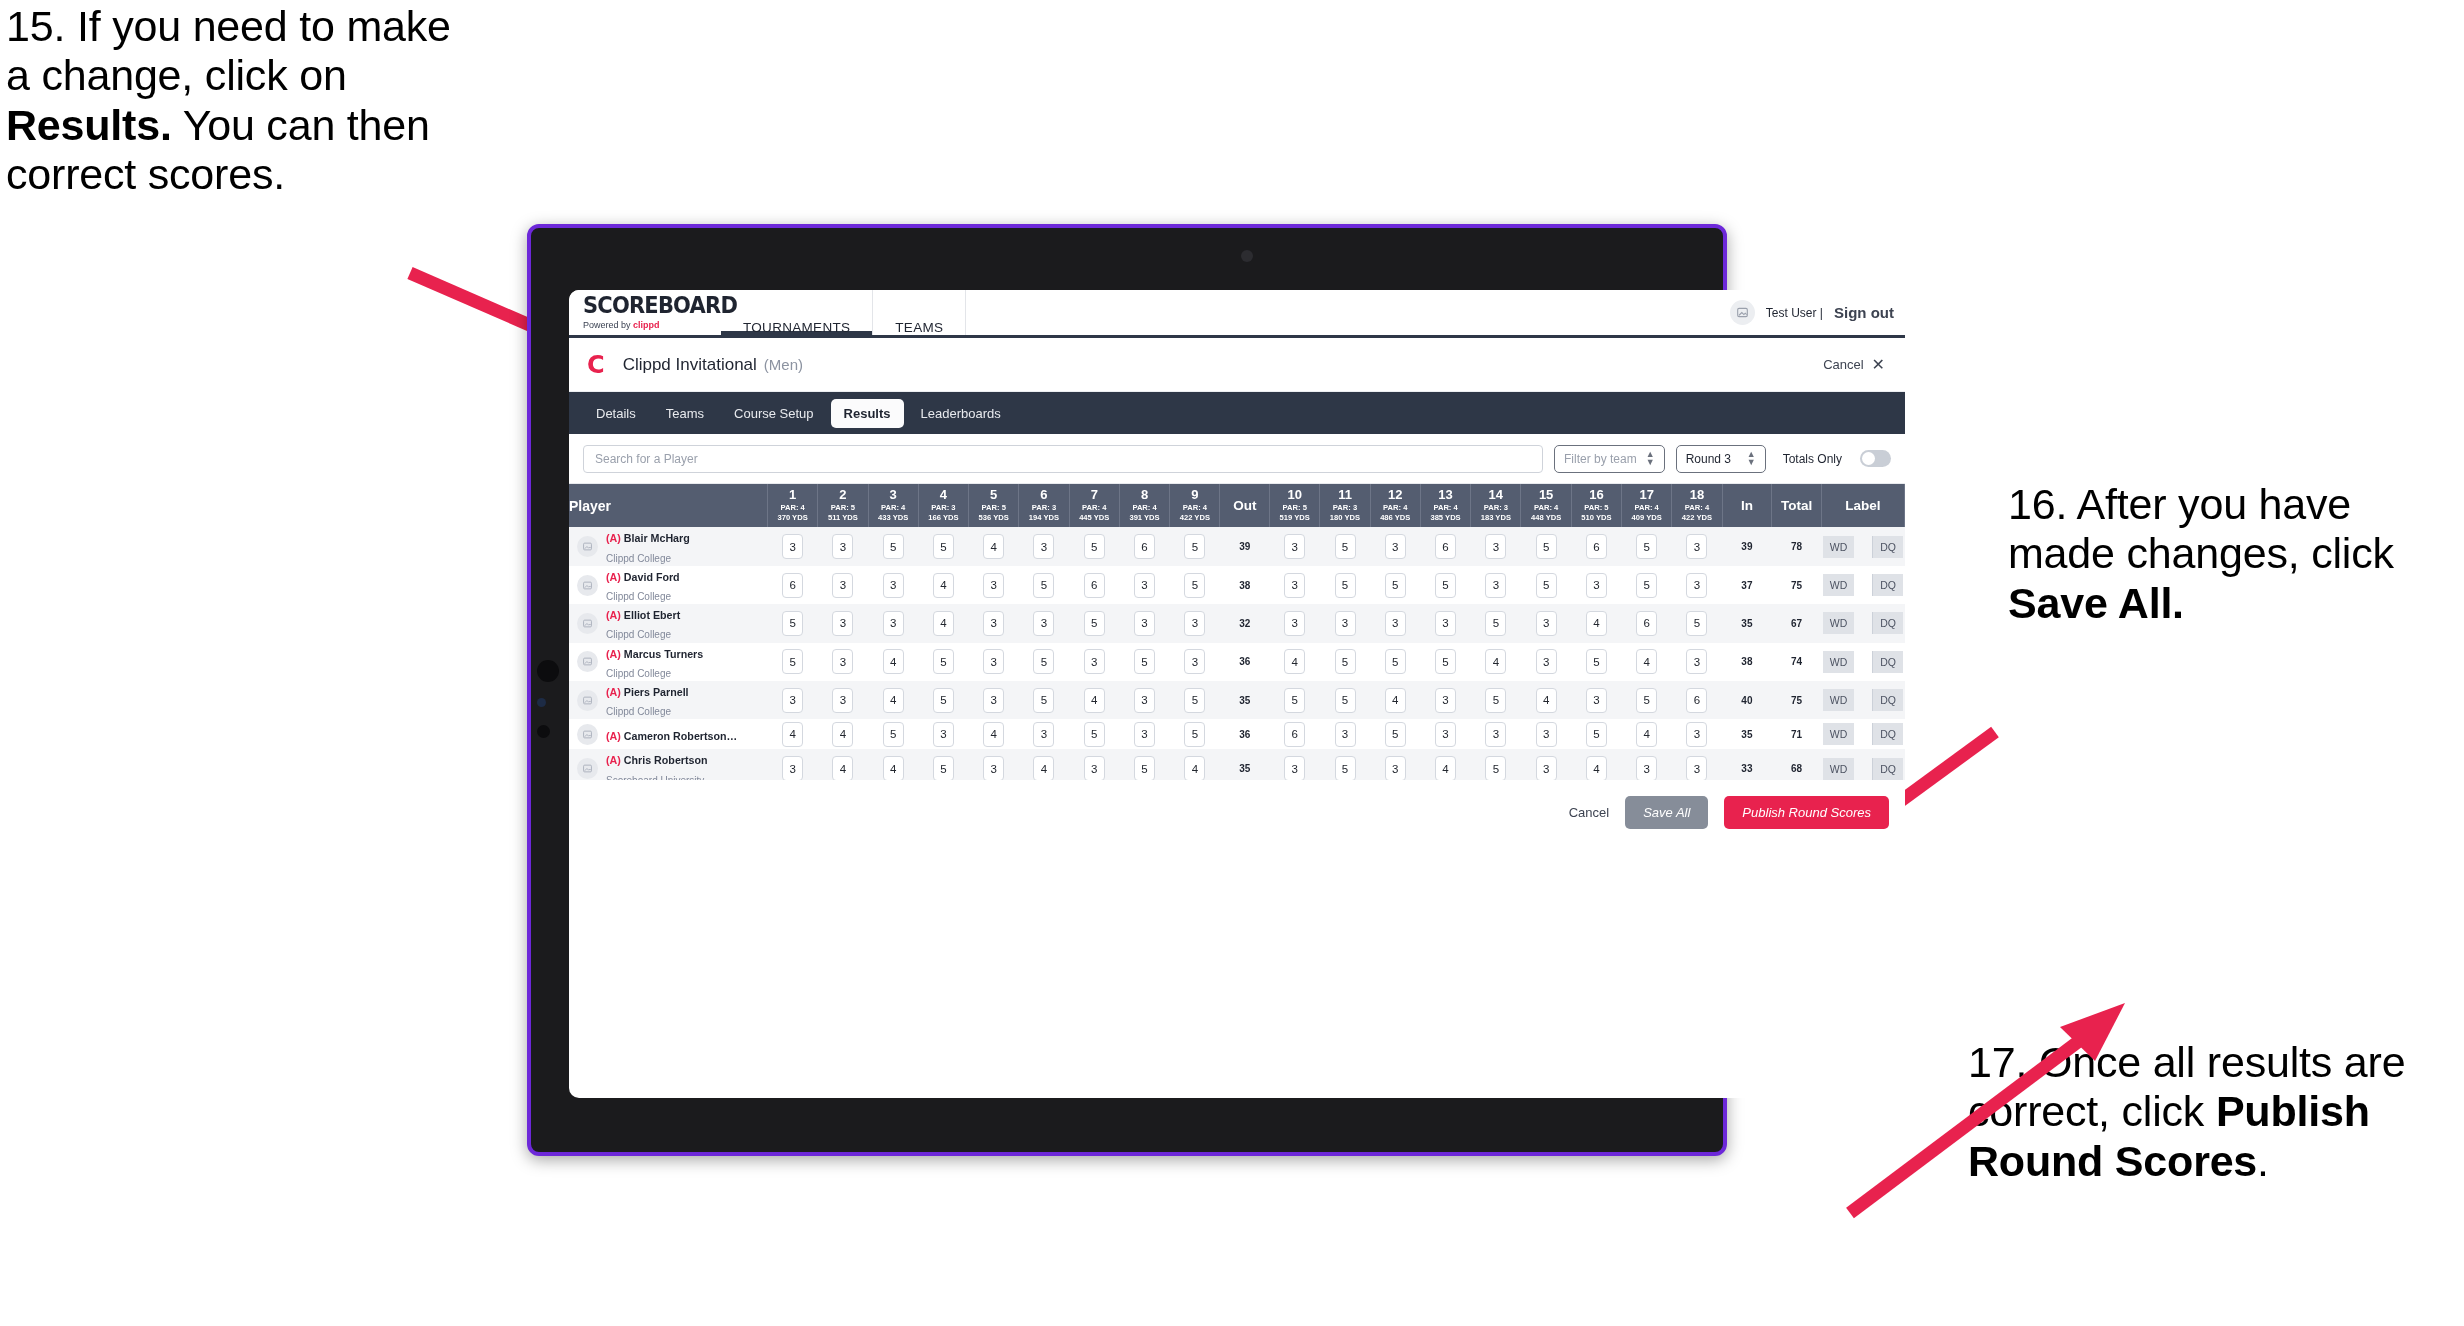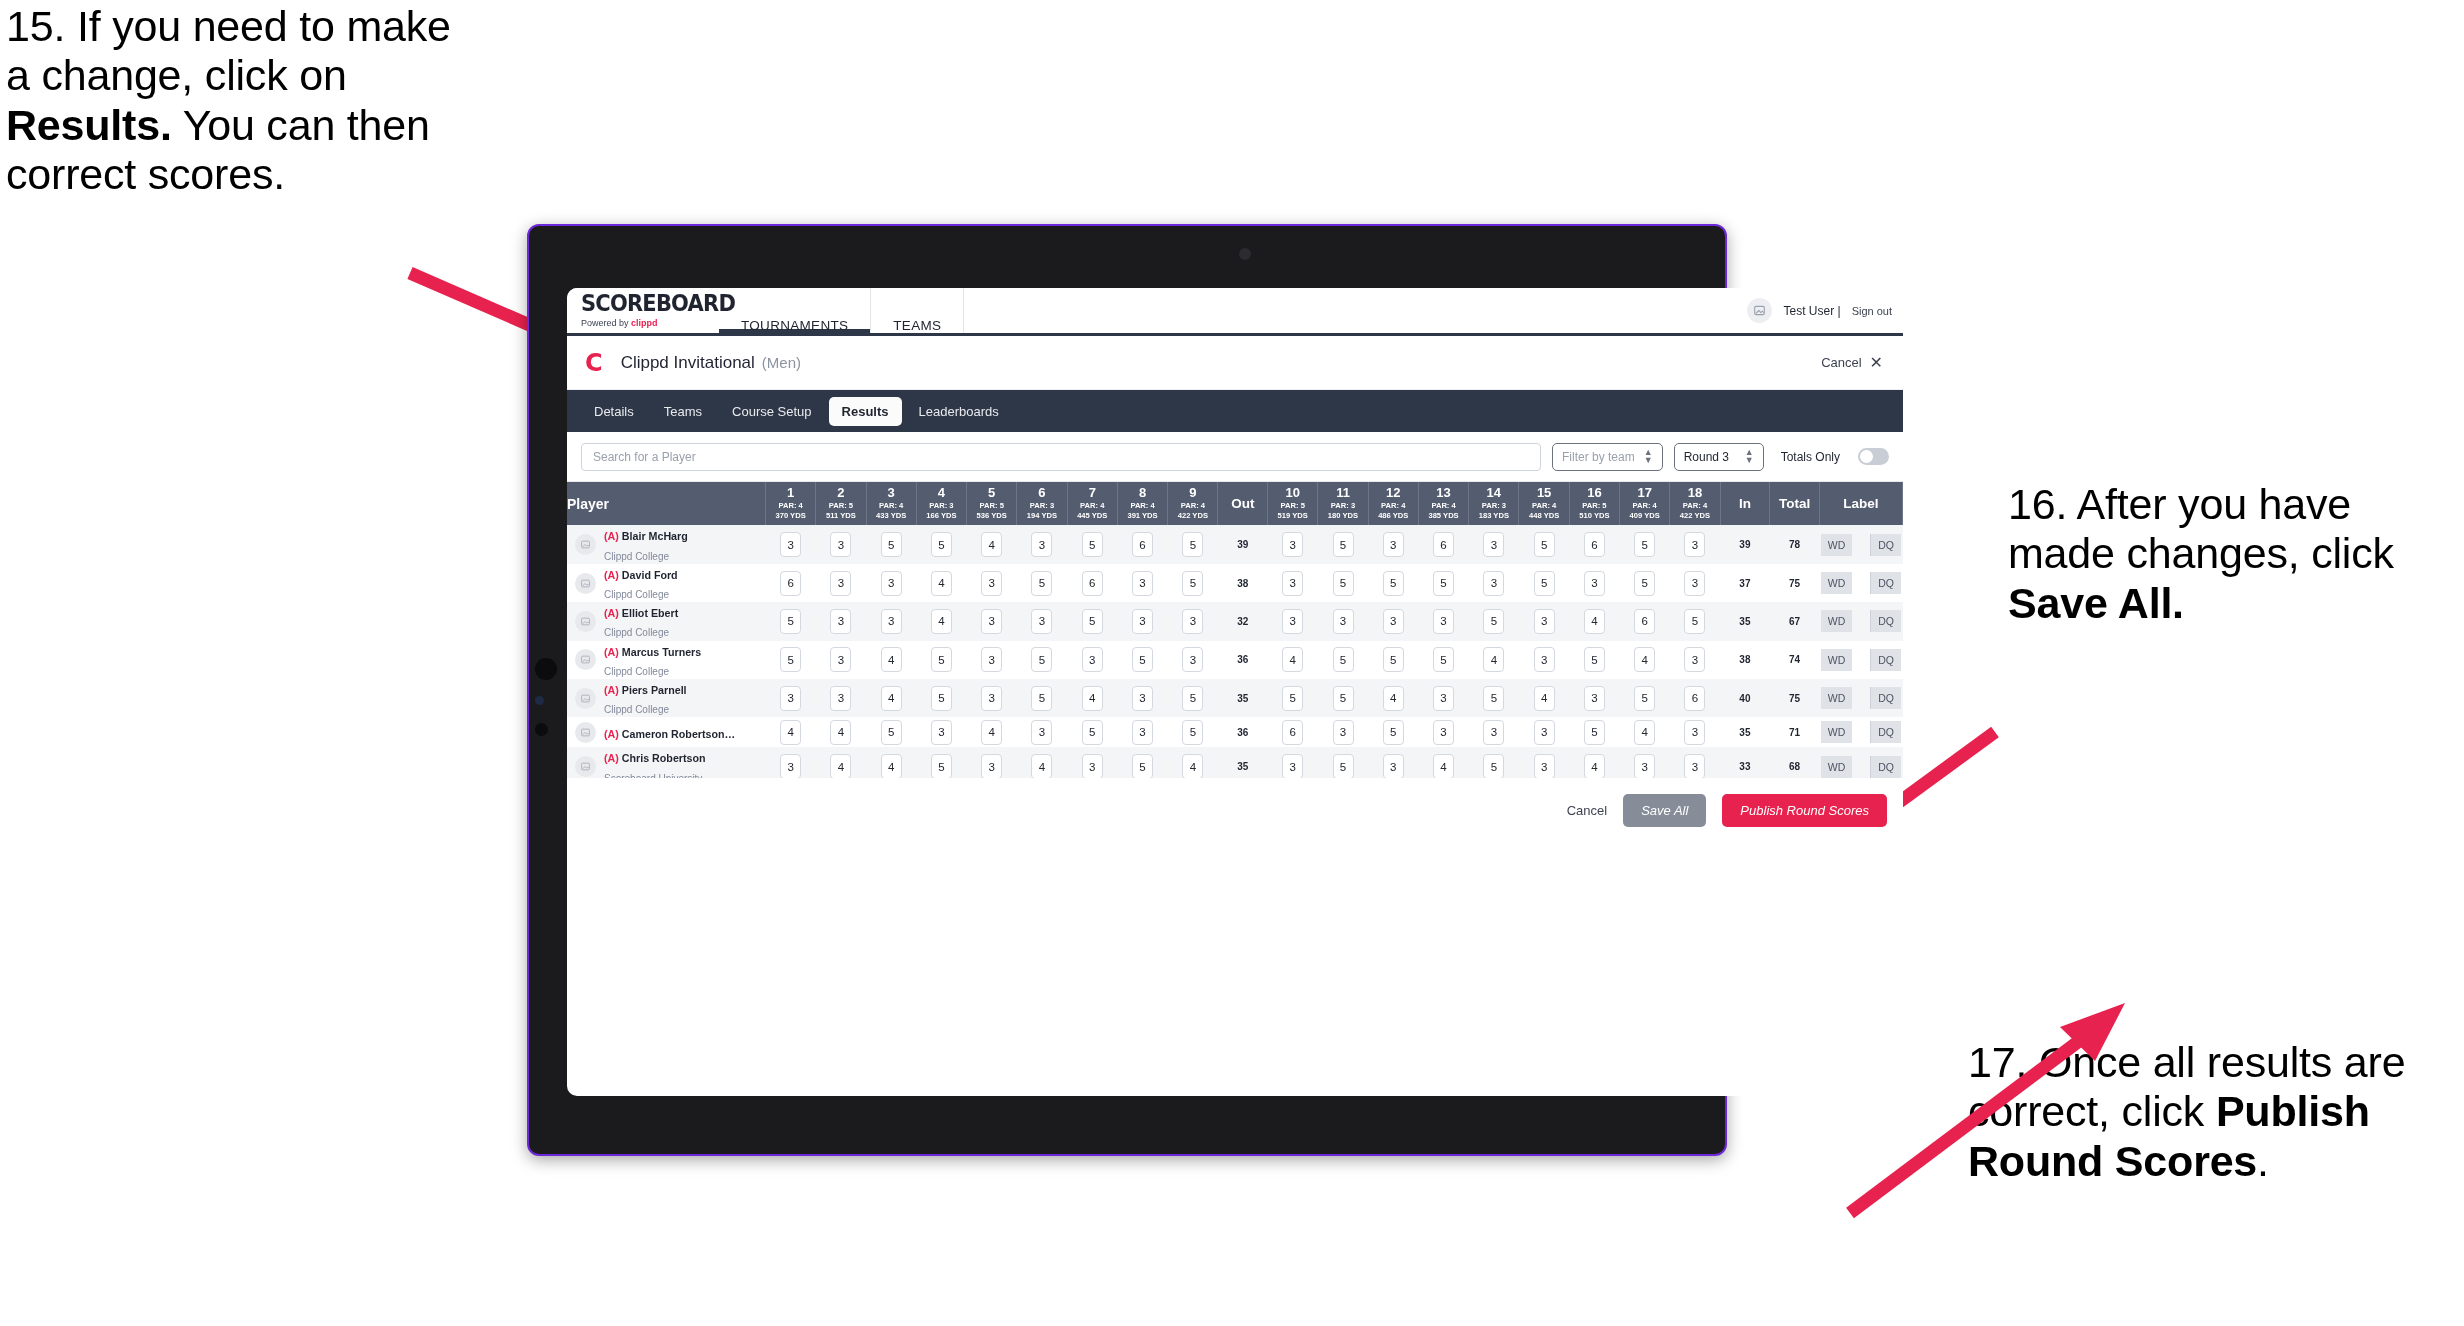--- a/index.html
+++ b/index.html
@@ -26,21 +26,21 @@
   #anno-17 { left: 1968px; top: 1038px; width: 500px; }
 
   .arrow { position: absolute; pointer-events: none; }
 
   
   #tablet {
     position: absolute; left: 527px; top: 224px;
     width: 1200px; height: 932px;
     background: #1b1b1d;
     border-radius: 12px;
-    border: 2px solid #6d28d9;
+    border: 4px solid #6d28d9;
     box-shadow: 0 4px 16px rgba(0,0,0,.35);
   }
   #tablet-inner {
     position: absolute; left: 38px; top: 62px;
     width: 1336px; height: 808px;
     background: #ffffff;
     border-radius: 10px;
     overflow: hidden;
   }
   .cam { position:absolute; left: 710px; top: 22px; width: 12px; height: 12px; border-radius: 50%; background:#2c2c30; }
@@ -69,21 +69,21 @@
     font-size: 13.5px; color:#1f2430; letter-spacing:.3px;
     border-right: 1px solid #e3e5e9;
   }
   .navtab:first-of-type { border-left: 1px solid #e3e5e9; }
   .navtab.active { box-shadow: inset 0 -4px 0 #2e3747; }
   .navspacer { flex: 1; }
   .userbox { display:flex; align-items:center; gap: 11px; padding-right: 11px; }
   .avatar { width: 25px; height: 25px; border-radius: 50%; background:#eceef1; display:flex;align-items:center;justify-content:center; }
   .avatar svg { width: 11px; height: 11px; }
   .username { font-size: 12px; color:#1f2430; }
-  .signout { font-size: 11px; color:#3d4351; }
+  .signout { font-size: 15px; color:#3d4351;font-weight:bold; }
 
   
   #titlerow {
     height: 54px; background:#fff; display:flex; align-items:center;
     padding: 0 20px 0 18px; border-bottom: 1px solid #eceef1;
   }
   .clogo { font-size: 24px; font-weight: 800; color:#e8224e; font-family:"DejaVu Sans",sans-serif; margin-right: 18px;}
   .ttitle { font-size: 17px; color:#1f2430; }
   .tsub { font-size: 15px; color:#8c93a1; margin-left: 7px; }
   .cancelx { margin-left:auto; font-size: 13px; color:#3d4351; display:flex; align-items:center; gap:8px;}

